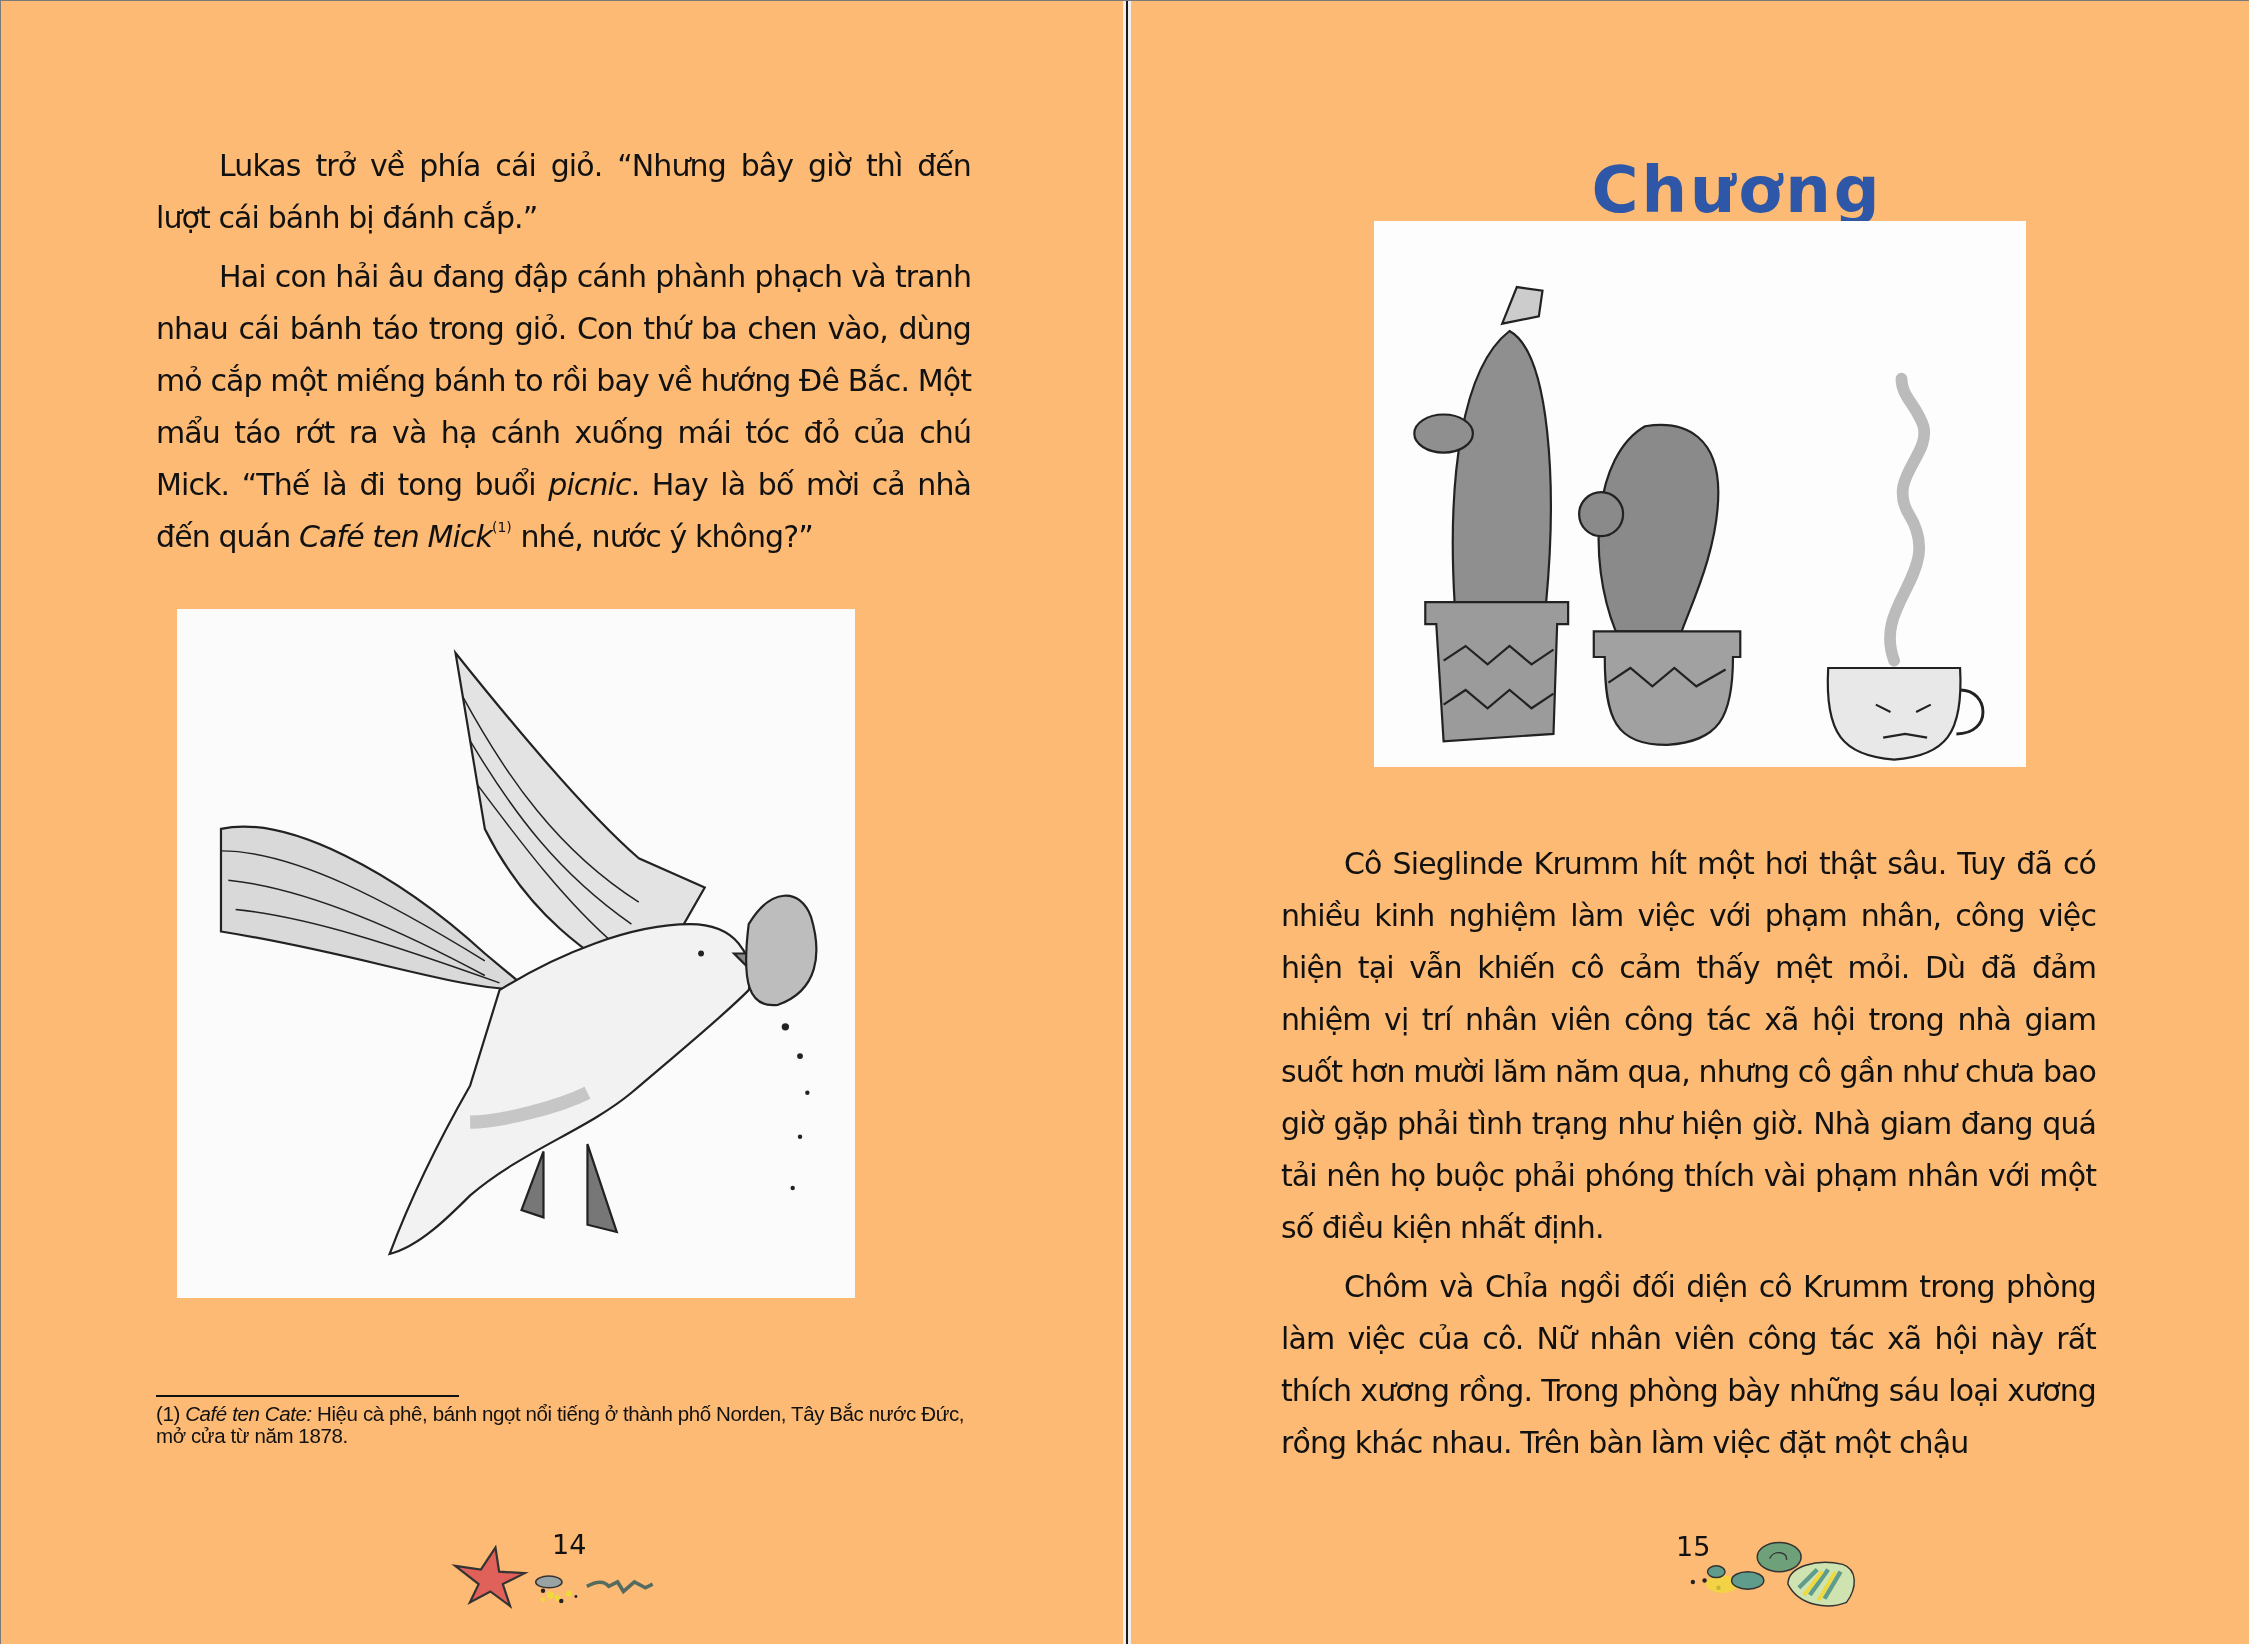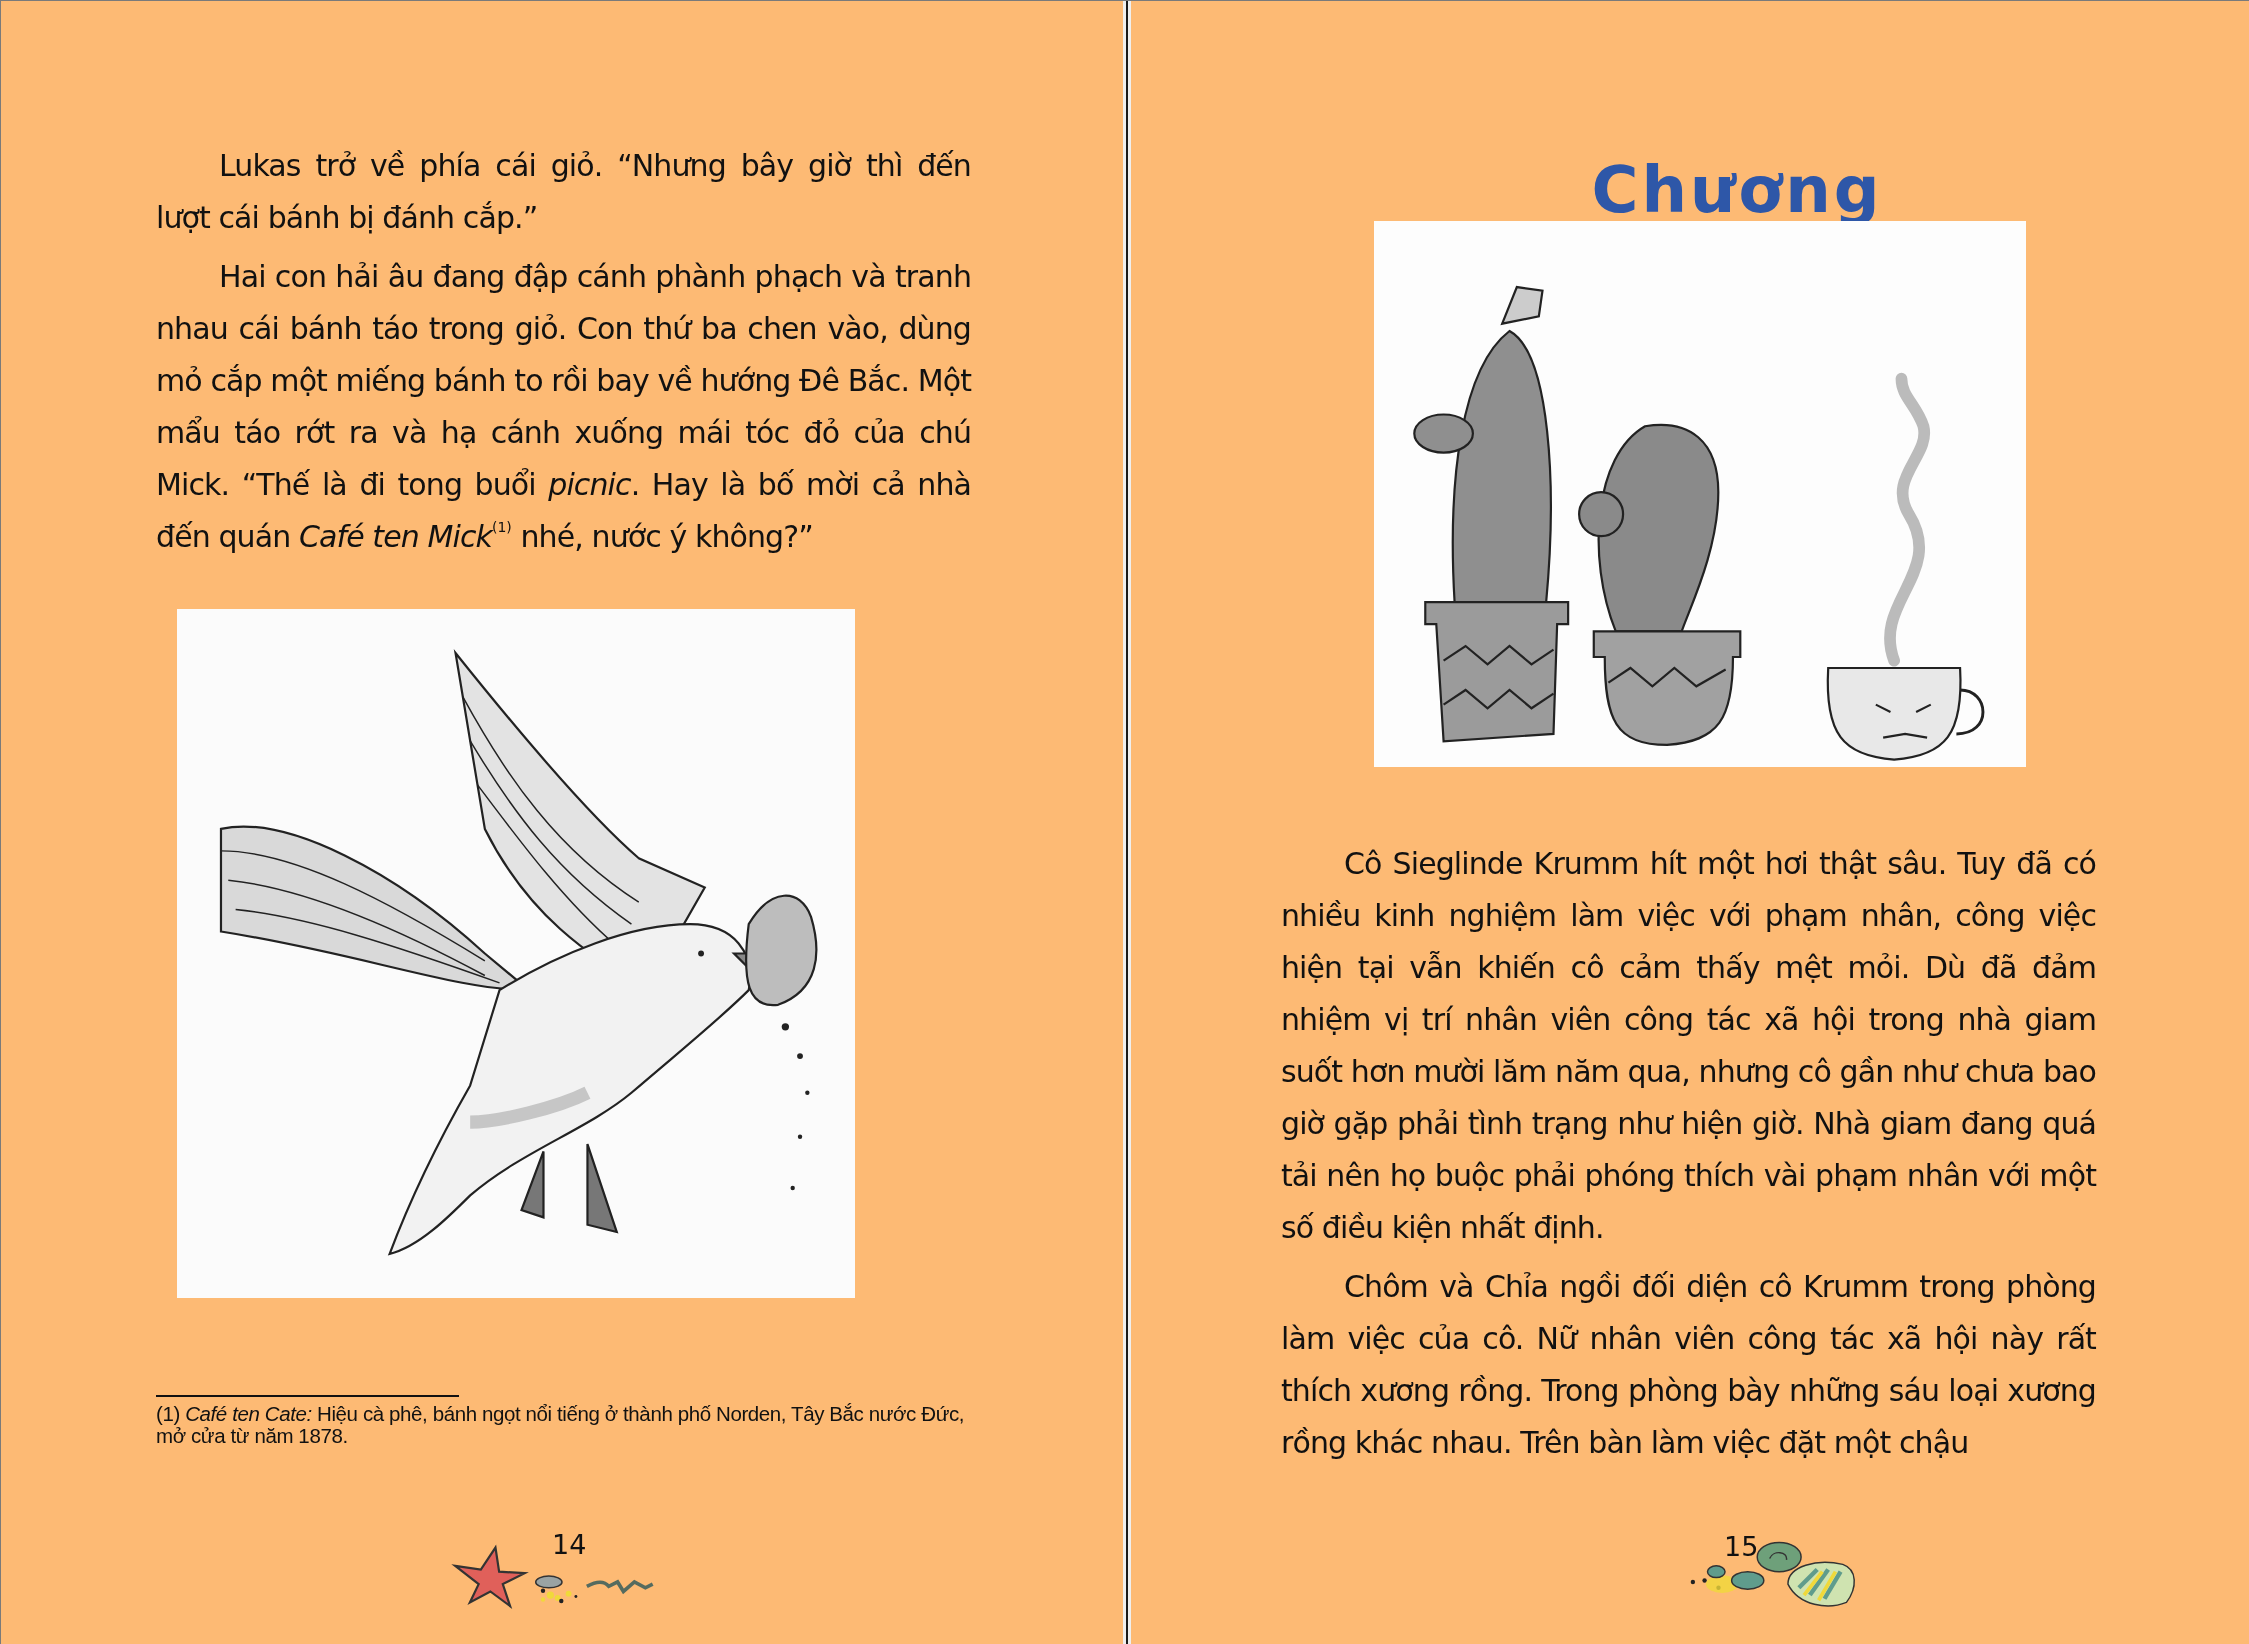--- a/index.html
+++ b/index.html
@@ -48,21 +48,21 @@
   .chapter-title {
     position: absolute; left: 454px; top: 152px; width: 308px; text-align: center;
     font-family: "DejaVu Sans", sans-serif; font-weight: bold; font-size: 64px; color: #2e57a8;
     letter-spacing: 2.9px;
   }
 
   .page-num {
     position: absolute; font-family: "DejaVu Sans", sans-serif; font-size: 27px; color: #111;
   }
   .page-num.left-num { left: 551px; top: 1528px; }
-  .page-num.right-num { left: 547px; top: 1530px; margin-left: 48px; }
+  .page-num.right-num { left: 547px; top: 1530px; }
 
   .ornament { position: absolute; }
   .ornament svg { display: block; }
   .orn-left { left: 425px; top: 1528px; width: 234px; height: 81px; }
   .orn-right { left: 1648px; top: 1528px; width: 234px; height: 81px; }
 </style>
 </head>
 <body>
 
 <div class="spread">

